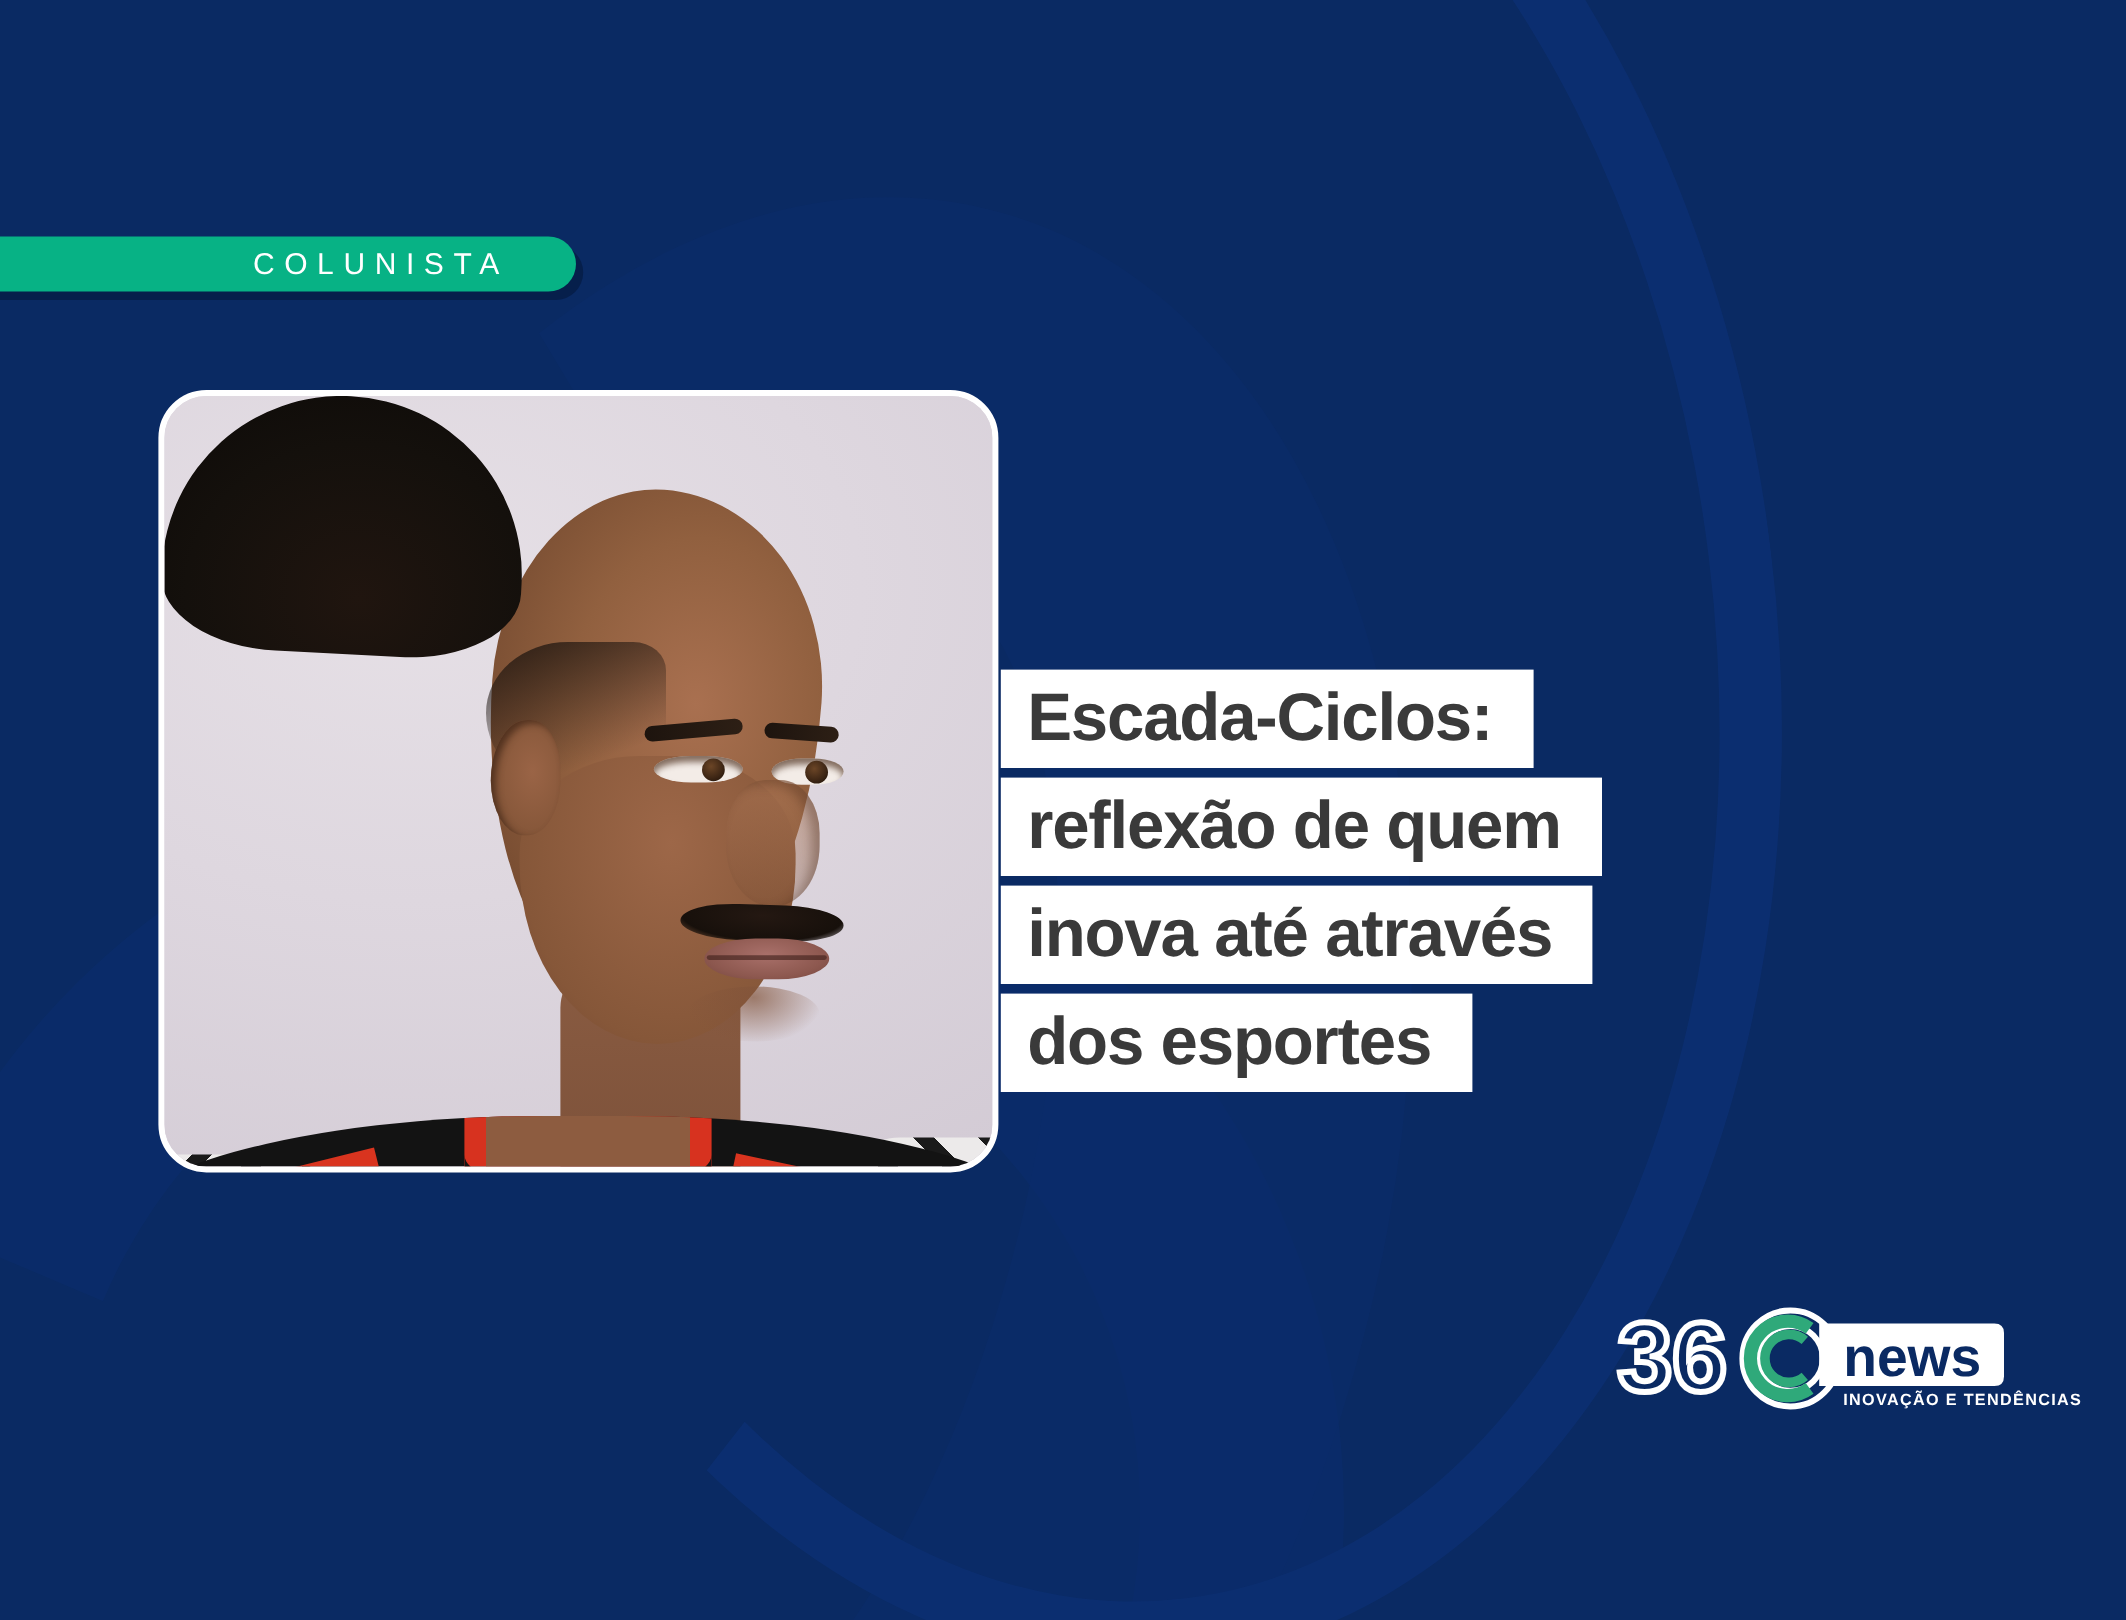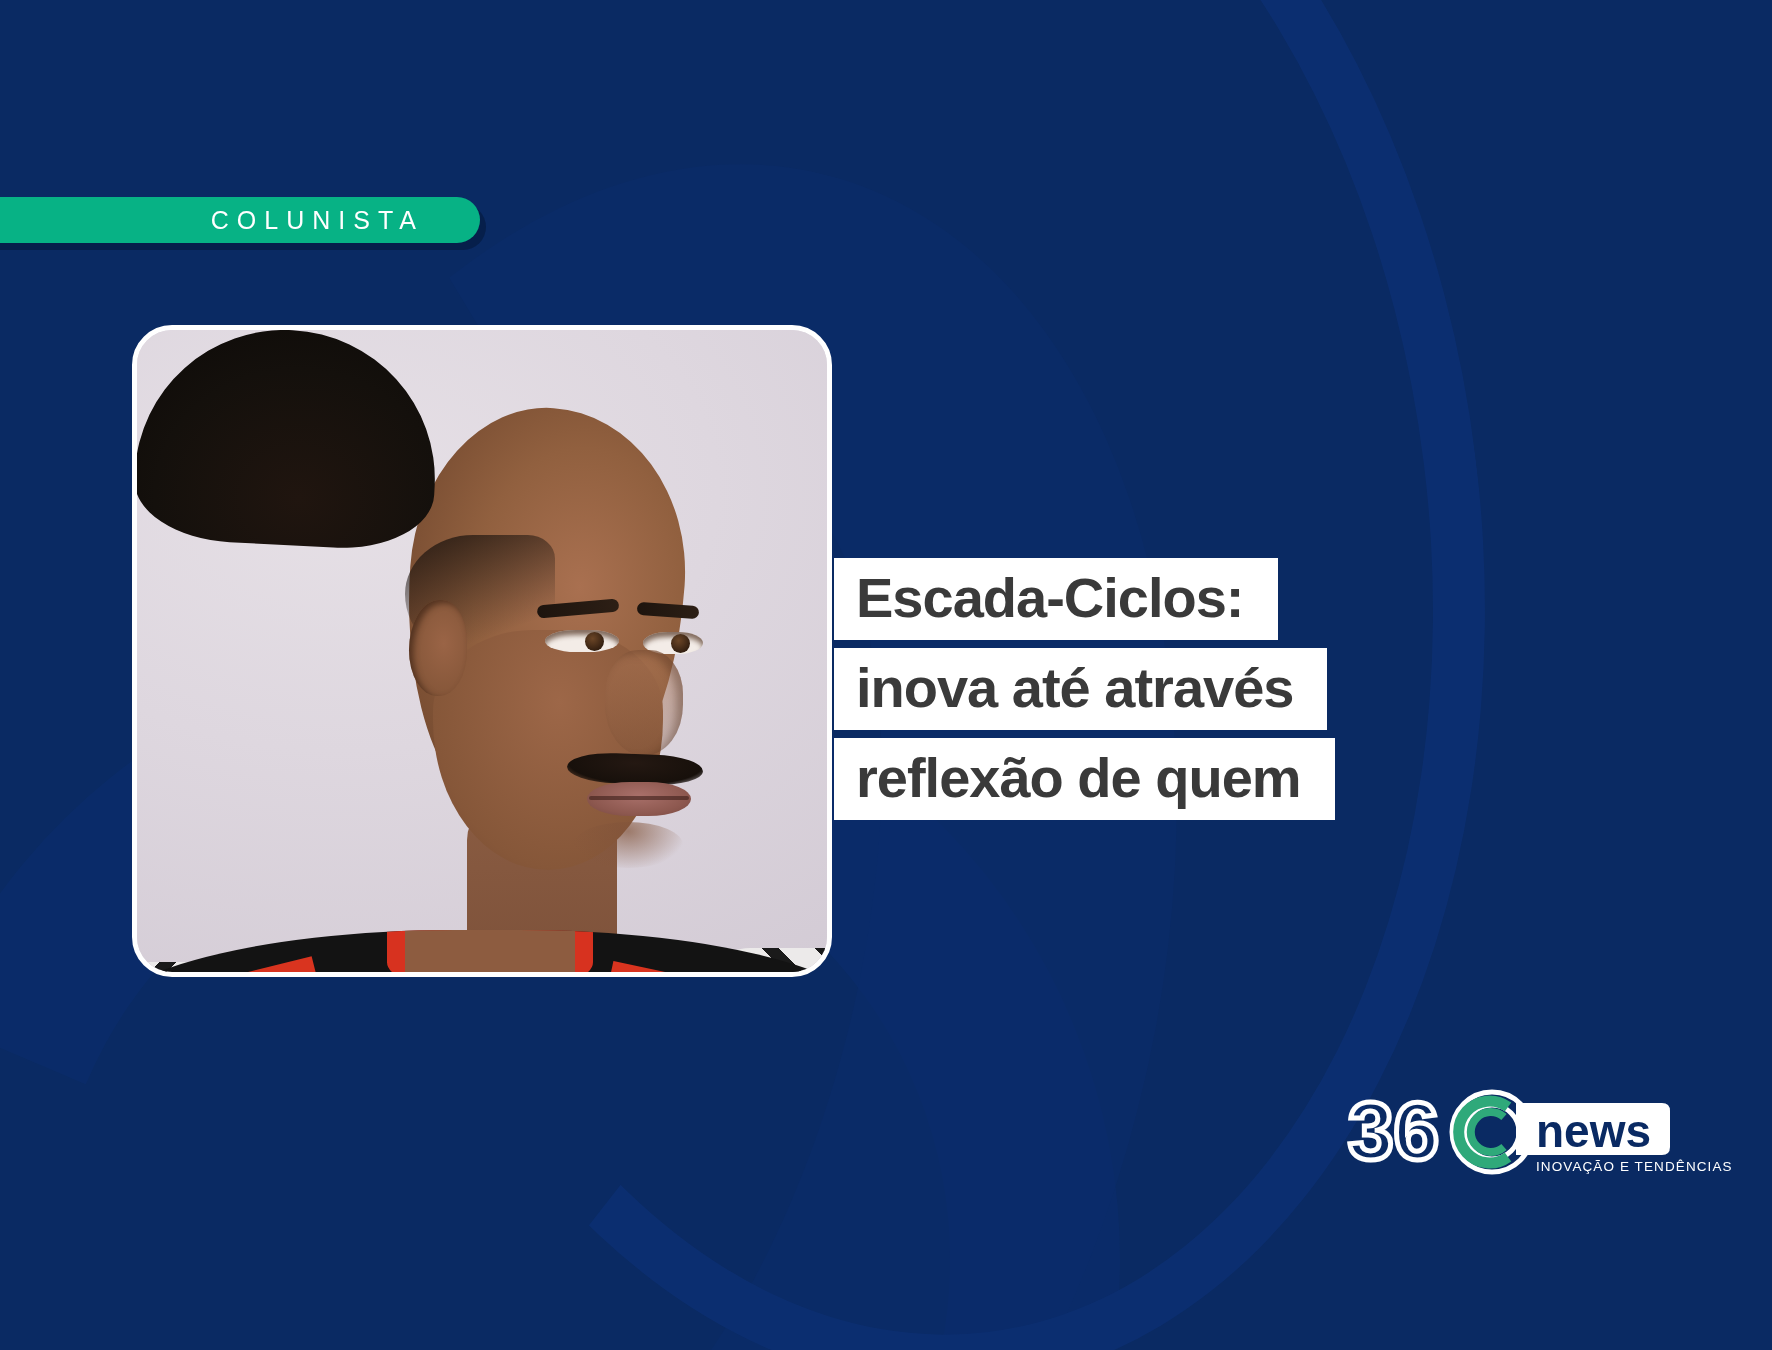--- a/index.html
+++ b/index.html
@@ -231,21 +231,21 @@
   
   #logo {
     position:absolute; left:1340px; top:1085px;
     width:330px; height:110px;
   }
   #logo svg { display:block; }
   #logo-tagline {
     position:absolute; left:196px; top:74px;
     color:#ffffff;
     font-size:13.5px;
-    font-weight:normal;
+    font-weight:bold;
     letter-spacing:1.1px;
     white-space:nowrap;
   }
 </style>
 </head>
 <body>
 
 <div id="card">
 
   <div class="bg-arc bg-arc-soft"></div>
@@ -305,22 +305,23 @@
         <span class="pat red" style="left:520px;top:44px;width:130px;height:48px;transform:rotate(12deg)"></span>
 
       </div>
 
     </div>
   </div>
 
 
   <div id="headline">
     <div class="hl-line">Escada-Ciclos:</div>
+    <div class="hl-line">reflexão de quem</div>
     <div class="hl-line">inova até através</div>
-    <div class="hl-line">reflexão de quem</div>
+    <div class="hl-line">dos esportes</div>
   </div>
 
   <div id="logo">
     <svg width="330" height="100" viewBox="0 0 330 100">
 
       <path d="M176 18 H322 Q330 18 330 26 V62 Q330 70 322 70 H176 Z" fill="#ffffff"></path>
       <text x="196" y="62" font-family="Liberation Sans, sans-serif" font-size="46" font-weight="bold" fill="#0a2a63">news</text>
 
       <text x="8" y="74" font-family="Liberation Sans, sans-serif" font-size="82" font-weight="bold" fill="none" stroke="#ffffff" stroke-width="5">36</text>
 

